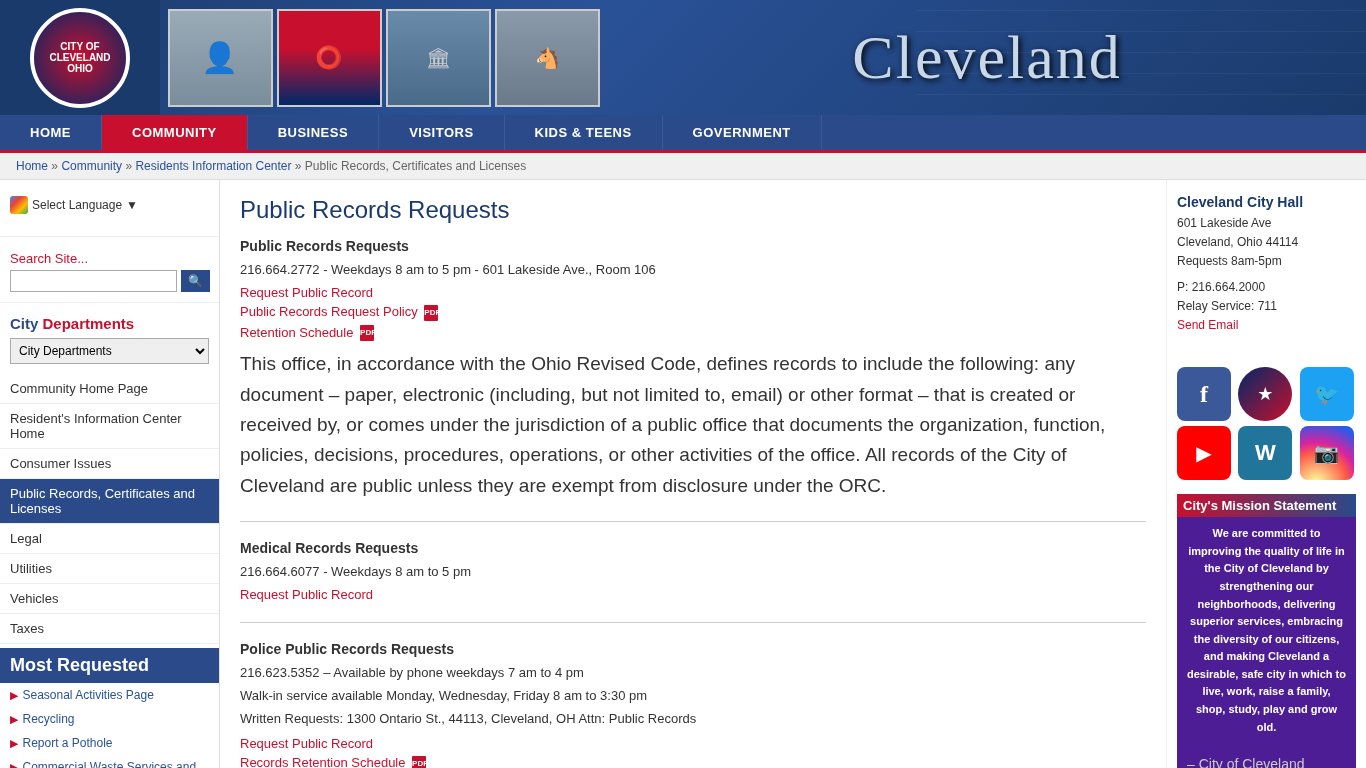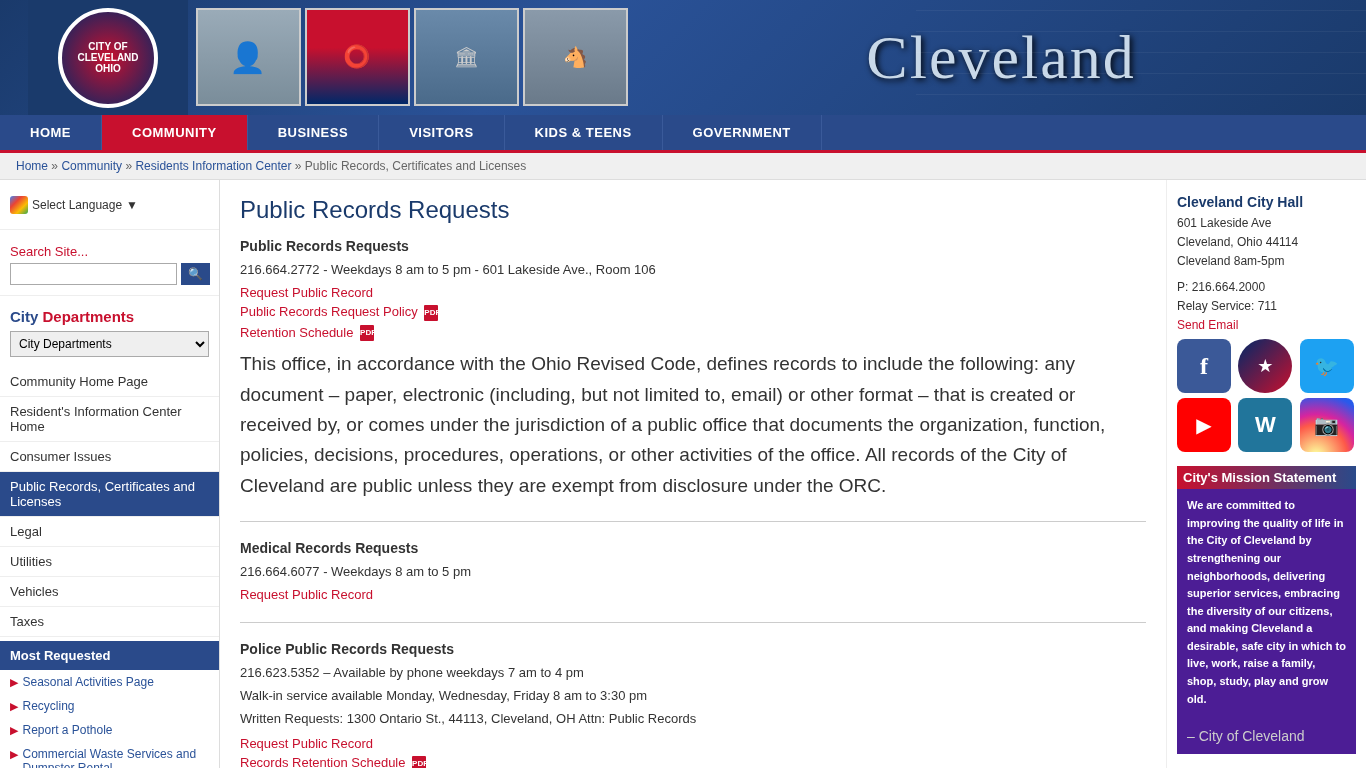--- a/index.html
+++ b/index.html
@@ -1,19 +1,19 @@
 <!DOCTYPE html>
 <html><head>
   <meta charset="utf-8">
   <style>
     * { margin: 0; padding: 0; box-sizing: border-box; }
     body { font-family: Arial, sans-serif; font-size: 13px; color: #333; background: #fff; width: 1366px; }
 
     
-    .header { display: flex; background: linear-gradient(135deg, #1a3a6b 0%, #2a5298 40%, #1a3a6b 100%); height: 115px; position: relative; overflow: hidden; padding-left: 28px; }
+    .header { display: flex; align-items: center; background: linear-gradient(135deg, #1a3a6b 0%, #2a5298 40%, #1a3a6b 100%); height: 115px; position: relative; overflow: hidden; }
     .header-logo { width: 160px; height: 115px; display: flex; align-items: center; justify-content: center; background: #1a3a6b; flex-shrink: 0; }
     .logo-circle { width: 100px; height: 100px; border-radius: 50%; background: radial-gradient(circle, #c8102e, #002868); border: 4px solid #fff; display: flex; align-items: center; justify-content: center; font-size: 9px; color: #fff; font-weight: bold; text-align: center; }
     .header-photos { display: flex; gap: 4px; padding: 8px; flex-shrink: 0; }
     .header-photo { width: 105px; height: 98px; background: #888; overflow: hidden; border: 2px solid #ccc; }
     .header-photo.p1 { background: linear-gradient(to bottom, #8a9ba8, #6a7d8a); }
     .header-photo.p2 { background: linear-gradient(to bottom, #c8102e 30%, #002868 70%); }
     .header-photo.p3 { background: linear-gradient(to bottom, #5a7a9a, #3a5a7a); }
     .header-photo.p4 { background: linear-gradient(to bottom, #7a8a9a, #5a6a7a); }
     .header-title-area { flex: 1; display: flex; align-items: center; justify-content: center; }
     .header-title { font-size: 62px; color: #c8d8e8; font-family: Georgia, serif; text-shadow: 2px 2px 6px #000; letter-spacing: 2px; }
@@ -27,40 +27,40 @@
     
     .breadcrumb { background: #f0f0f0; padding: 6px 16px; font-size: 12px; border-bottom: 1px solid #ddd; }
     .breadcrumb a { color: #2a5298; text-decoration: none; }
     .breadcrumb span { color: #666; }
 
     
     .main-layout { display: flex; }
 
     
     .sidebar { width: 220px; flex-shrink: 0; border-right: 1px solid #ddd; padding: 10px 0; background: #fff; }
-    .sidebar-translate { display: flex; align-items: center; padding: 6px 10px 15px; border-bottom: 1px solid #eee; margin-bottom: 8px; font-size: 12px; }
+    .sidebar-translate { display: flex; align-items: center; padding: 6px 10px 22px; border-bottom: 1px solid #eee; margin-bottom: 8px; font-size: 12px; }
     .g-icon { width: 18px; height: 18px; background: linear-gradient(135deg, #4285f4, #ea4335, #fbbc05, #34a853); border-radius: 3px; display: inline-block; margin-right: 4px; flex-shrink: 0; }
     .sidebar-translate span { color: #333; font-size: 12px; }
     .translate-arrow { margin-left: 4px; font-size: 10px; color: #333; }
 
     .sidebar-search { padding: 6px 10px 10px; border-bottom: 1px solid #eee; margin-bottom: 8px; }
     .sidebar-search-label { color: #c8102e; font-weight: normal; font-size: 13px; margin-bottom: 4px; }
     .search-row { display: flex; gap: 4px; }
     .search-row input { flex: 1; border: 1px solid #aaa; padding: 3px 5px; font-size: 12px; }
     .search-btn { background: #2a4a8a; border: none; color: #fff; padding: 3px 7px; cursor: pointer; font-size: 12px; }
 
     .sidebar-section-title { color: #c8102e; font-weight: bold; font-size: 15px; padding: 4px 10px 6px; }
     .sidebar-section-title .city-blue { color: #2a4a8a; }
     .sidebar-dropdown { margin: 0 10px 10px; }
     .sidebar-dropdown select { width: 100%; padding: 4px; font-size: 12px; border: 1px solid #aaa; }
 
     .sidebar-nav-item { padding: 7px 10px; border-bottom: 1px solid #eee; font-size: 13px; cursor: pointer; color: #333; }
     .sidebar-nav-item.active { background: #2a4a8a; color: #fff; }
 
-    .most-requested { background: #2a4a8a; color: #fff; font-weight: bold; font-size: 13px; padding: 7px 10px; margin-top: 4px; }
+    .most-requested { background: #2a4a8a; color: #fff; font-weight: bold; font-size: 18px; padding: 7px 10px; margin-top: 4px; }
     .sidebar-link-item { padding: 5px 10px; font-size: 12px; }
     .sidebar-link-item a { color: #2a5298; text-decoration: none; display: flex; align-items: flex-start; gap: 4px; }
     .bullet-arrow { color: #c8102e; font-size: 11px; flex-shrink: 0; margin-top: 1px; }
 
     
     .content { flex: 1; padding: 16px 20px; min-width: 0; }
     .page-title { font-size: 24px; color: #1a3a6b; font-weight: normal; margin-bottom: 14px; border-bottom: 0; }
 
     .section-block { margin-bottom: 20px; }
     .section-heading { font-size: 14px; font-weight: bold; color: #333; margin-bottom: 8px; }
@@ -68,37 +68,37 @@
     .section-divider { border: none; border-top: 1px solid #ccc; margin: 18px 0; }
 
     .content-link { color: #c8102e; text-decoration: none; font-size: 13px; display: block; margin-bottom: 4px; }
     .pdf-icon { display: inline-block; width: 14px; height: 16px; background: #c8102e; color: #fff; font-size: 8px; font-weight: bold; text-align: center; line-height: 16px; margin-left: 3px; vertical-align: middle; border-radius: 1px; }
     .ext-icon { display: inline-block; width: 14px; height: 14px; background: #888; color: #fff; font-size: 8px; text-align: center; line-height: 14px; margin-left: 3px; vertical-align: middle; border-radius: 1px; }
 
     .description-text { font-size: 19px; color: #333; line-height: 1.6; margin-top: 8px; }
 
     
     .right-sidebar { width: 200px; flex-shrink: 0; padding: 14px 10px; border-left: 1px solid #eee; }
-    .city-hall-box { margin-bottom: 4px; }
+    .city-hall-box { margin-bottom: 32px; }
     .city-hall-name { font-size: 14px; font-weight: bold; color: #1a3a6b; margin-bottom: 4px; }
     .city-hall-address { font-size: 12px; color: #333; line-height: 1.6; margin-bottom: 6px; }
     .city-hall-phone { font-size: 12px; color: #333; line-height: 1.6; }
     .city-hall-email { color: #c8102e; text-decoration: none; font-size: 12px; }
 
     .social-grid { display: grid; grid-template-columns: 1fr 1fr 1fr; gap: 5px; margin-bottom: 14px; }
     .social-btn { width: 54px; height: 54px; border-radius: 8px; display: flex; align-items: center; justify-content: center; font-size: 22px; color: #fff; cursor: pointer; }
     .social-facebook { background: #3b5998; }
     .social-twitter { background: #1da1f2; }
     .social-youtube { background: #ff0000; }
     .social-wordpress { background: #21759b; }
     .social-instagram { background: radial-gradient(circle at 30% 107%, #fdf497 0%, #fdf497 5%, #fd5949 45%, #d6249f 60%, #285aeb 90%); }
 
     .mission-box { background: #4c1d95; color: #fff; padding: 10px; }
     .mission-title { font-size: 13px; font-weight: bold; color: #fff; margin-bottom: 8px; background: linear-gradient(to right, #c8102e, #2a4a8a); padding: 4px 6px; margin: -10px -10px 8px -10px; }
-    .mission-text { font-size: 11px; line-height: 1.6; color: #fff; font-weight: bold; }
+    .mission-text { font-size: 11px; line-height: 1.6; color: #fff; font-weight: bold; text-align: center; }
     .mission-credit { font-size: 14px; color: #ccc; margin-top: 20px; }
   </style>
 </head>
 <body>
 
 <div class="header">
   <div class="header-logo">
     <div class="logo-circle">
       <span style="font-size:10px; font-weight:bold; color:#fff;">CITY OF<br>CLEVELAND<br>OHIO</span>
     </div>
@@ -235,21 +235,21 @@
 
   </div>
 
   <div class="right-sidebar">
 
     <div class="city-hall-box">
       <div class="city-hall-name">Cleveland City Hall</div>
       <div class="city-hall-address">
         <span>601 Lakeside Ave</span><br>
         <span>Cleveland, Ohio 44114</span><br>
-        <span>Cleveland 8am-5pm</span>
+        <span>Requests 8am-5pm</span>
       </div>
       <div class="city-hall-phone">
         <span>P: 216.664.2000</span><br>
         <span>Relay Service: 711</span><br>
         <a href="#" class="city-hall-email">Send Email</a>
       </div>
     </div>
 
     <div class="social-grid">
       <div class="social-btn social-facebook" title="Facebook">

